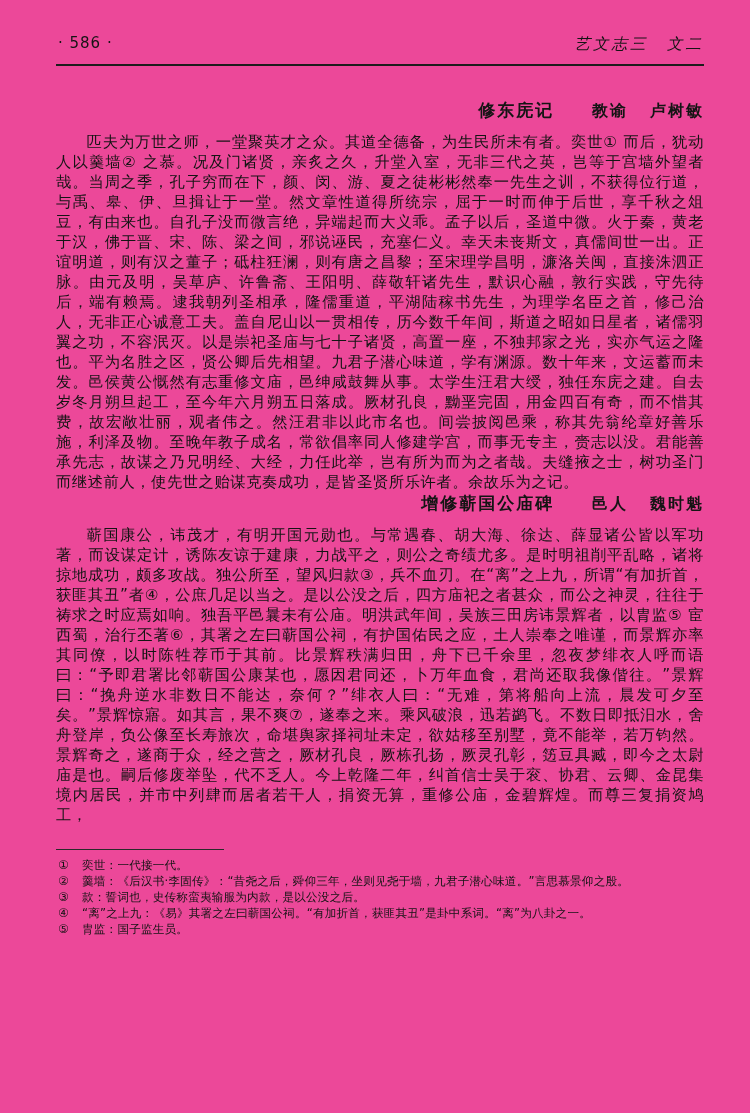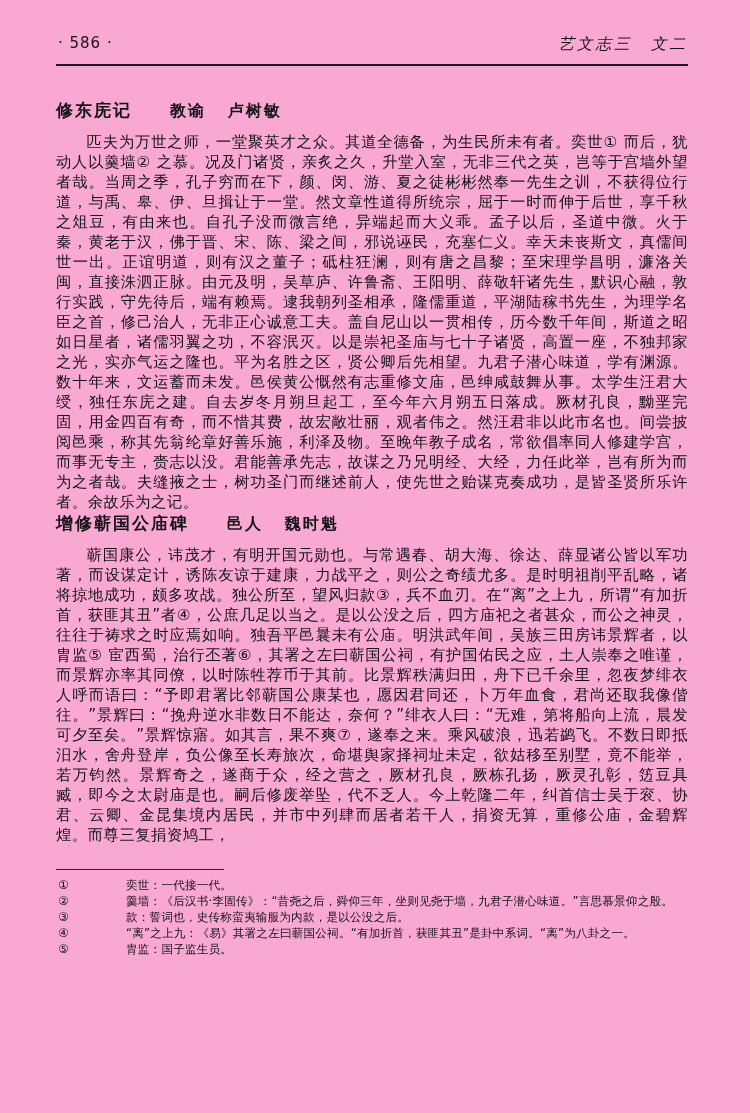--- a/index.html
+++ b/index.html
@@ -6,24 +6,24 @@
   body {
     background: #e9e8e4;
     font-family: "DejaVu Sans", sans-serif;
     -webkit-font-smoothing: antialiased;
   }
   .page {
     position: relative;
     width: 750px;
     height: 1113px;
     margin: 0 auto;
-    background: #f9a8d4;
+    background: #ec4899;
     color: #141414;
     box-sizing: border-box;
-    padding: 34px 62px 0 56px;
+    padding: 34px 46px 0 56px;
     overflow: hidden;
   }
   
   .header {
     position: relative;
     height: 24px;
   }
   .page-number {
     position: absolute;
     left: 2px;
@@ -40,21 +40,21 @@
     letter-spacing: 3px;
     font-style: italic;
   }
   .header-rule {
     border: none;
     border-top: 2.5px solid #1c1c1c;
     margin: 6px 0 0 0;
   }
   
   .article-title {
-    text-align: left;
+    text-align: right;
     font-size: 17px;
     font-weight: bold;
     letter-spacing: 2px;
     margin: 0;
   }
   .title-1 { margin-top: 33px; }
   .title-2 { }
   .article-title .author-role { margin-left: 30px; font-size: 16px; }
   .article-title .author-name { margin-left: 14px; font-size: 16px; }
   
@@ -83,21 +83,20 @@
     display: flex;
     align-items: flex-start;
   }
   .footnote .marker {
     flex: 0 0 24px;
     padding-left: 2px;
     font-size: 12px;
   }
   .footnote .fn-text {
     flex: 1 1 auto;
-    margin-left: 44px;
   }
 </style>
 </head>
 <body>
 
 <div class="page">
 
   <div class="header">
     <span class="page-number">· 586 ·</span>
     <span class="header-title">艺文志三　文二</span>

